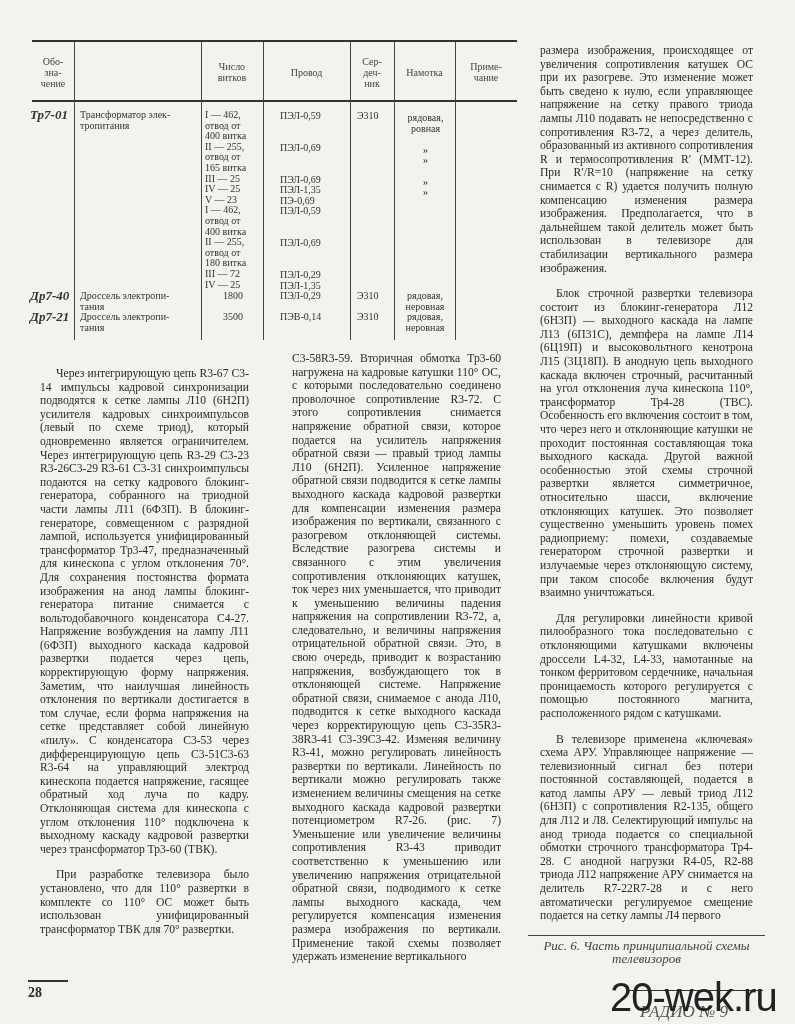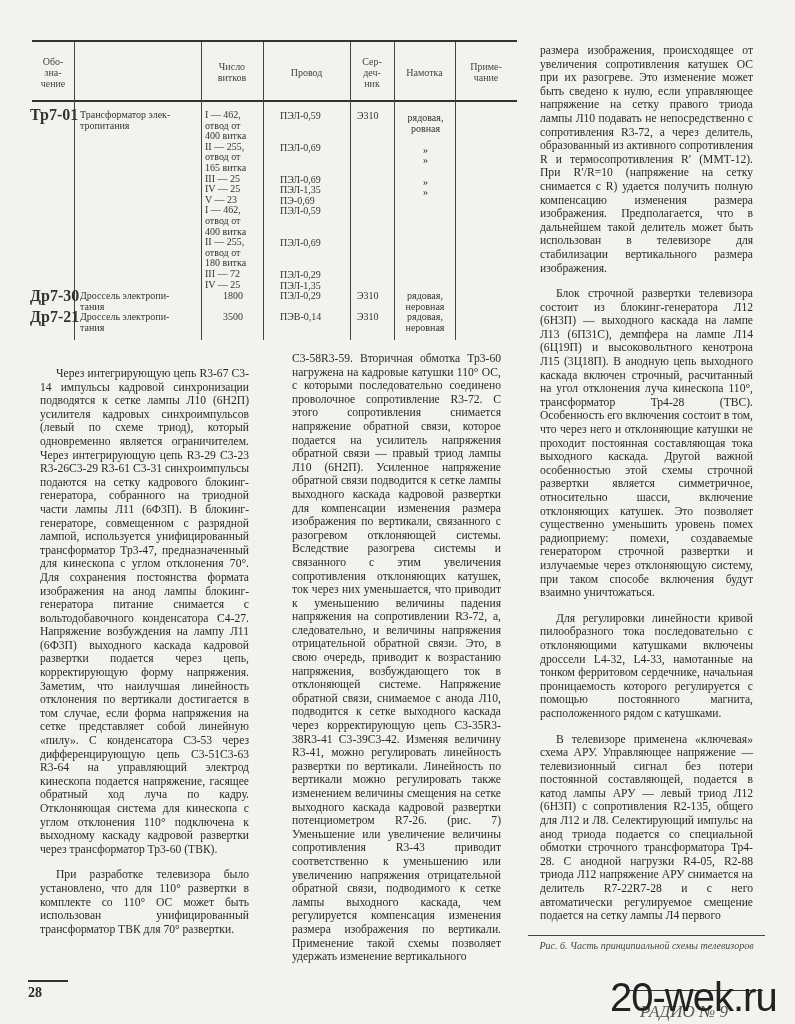--- a/index.html
+++ b/index.html
@@ -9,30 +9,30 @@
     font-family: "Liberation Serif", "DejaVu Serif", serif;
   }
   .abs { position: absolute; }
   
   #tbl { left: 32px; top: 40px; width: 485px; height: 300px; }
   #tbl .rule-top { position:absolute; left:0; right:0; top:0; border-top:2px solid #333; }
   #tbl .rule-head { position:absolute; left:0; right:0; top:60px; border-top:2px solid #333; }
   #tbl .vline { position:absolute; top:2px; bottom:0; border-left:1.5px solid #444; }
   #tbl .hcell { position:absolute; top:8px; height:48px; display:flex; align-items:center; justify-content:center; text-align:center; font-size:10px; line-height:11px; color:#444; }
   #tbl .cell { position:absolute; font-size:10px; line-height:10.6px; white-space:pre; color:#333; }
-  #tbl .des { font-weight: bold; font-size: 16px; }
+  #tbl .des { font-style: italic; font-weight: bold; font-size: 13px; }
   #tbl .center { text-align:center; }
   
   .col { position:absolute; font-size: 11.6px; line-height: 13.6px; text-align: justify; color:#2a2a2a; }
   .col p { margin: 12px; }
   .col p.indent { text-indent: 16px; }
   #col1 { left: 28px; top: 355px; width: 233px; }
   #col2 { left: 280px; top: 340px; width: 233px; }
   #col3 { left: 528px; top: 32px; width: 237px; }
-  .caption { font-style: italic; text-align: center; font-size: 10px; line-height: 13px; color:#444; }
+  .caption { font-style: italic; text-align: center; font-size: 13px; line-height: 13px; color:#444; }
   .capline { border-top: 1px solid #444; margin: 4px 0 3px 0; }
   #pagenum { left: 28px; top: 985px; font-size: 14px; font-weight: bold; }
   #pagenum-rule { left: 28px; top: 980px; width: 40px; border-top: 2px solid #333; }
   #journal { left: 640px; top: 1002px; font-size: 17px; font-style: italic; color:#555; }
   #journal-rule { left: 628px; top: 990px; width: 135px; border-top: 1px solid #333; }
   #watermark { left: 610px; top: 975px; font-family: "Liberation Sans", sans-serif; font-size: 40px; color: #222; letter-spacing: -1px; }
 </style>
 </head>
 <body>
 
@@ -99,21 +99,21 @@
   <div class="cell" style="left:325px;top:71px">Э310</div>
   <div class="cell center" style="left:366px;top:73px;width:55px">рядовая,
 ровная
 
 »
 »
 
 »
 »</div>
 
-  <div class="cell des" style="left:-2px;top:251px">Др7-30</div>
+  <div class="cell des" style="left:-2px;top:251px">Др7-40</div>
   <div class="cell" style="left:48px;top:251px">Дроссель электропи-
 тания</div>
   <div class="cell center" style="left:172px;top:251px;width:58px">1800</div>
   <div class="cell" style="left:248px;top:251px">ПЭЛ-0,29</div>
   <div class="cell" style="left:325px;top:251px">Э310</div>
   <div class="cell center" style="left:364px;top:251px;width:58px">рядовая,
 неровная</div>
 
   <div class="cell des" style="left:-2px;top:272px">Др7-21</div>
   <div class="cell" style="left:48px;top:272px">Дроссель электропи-

